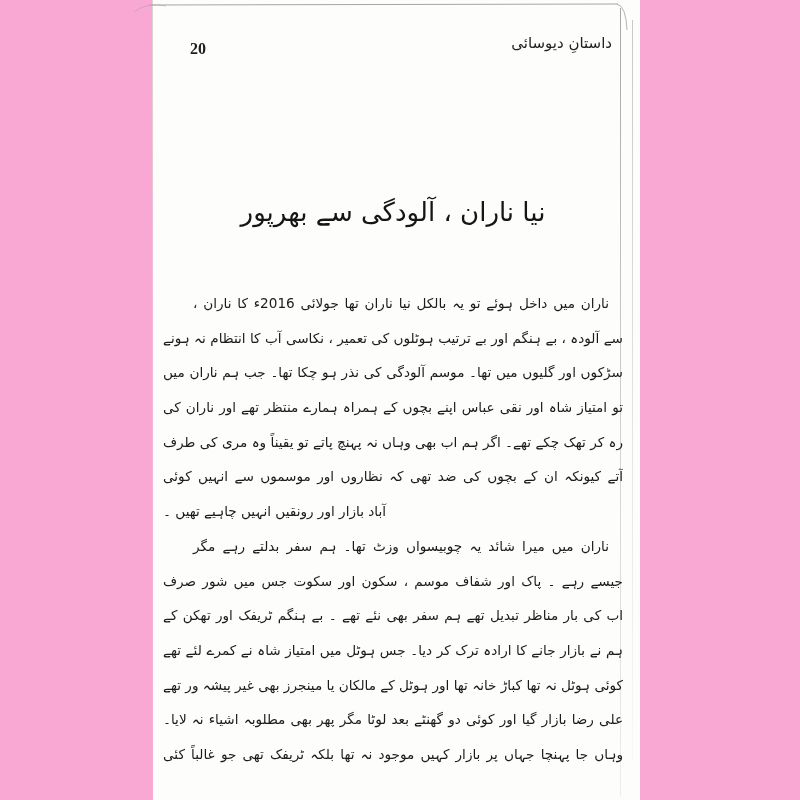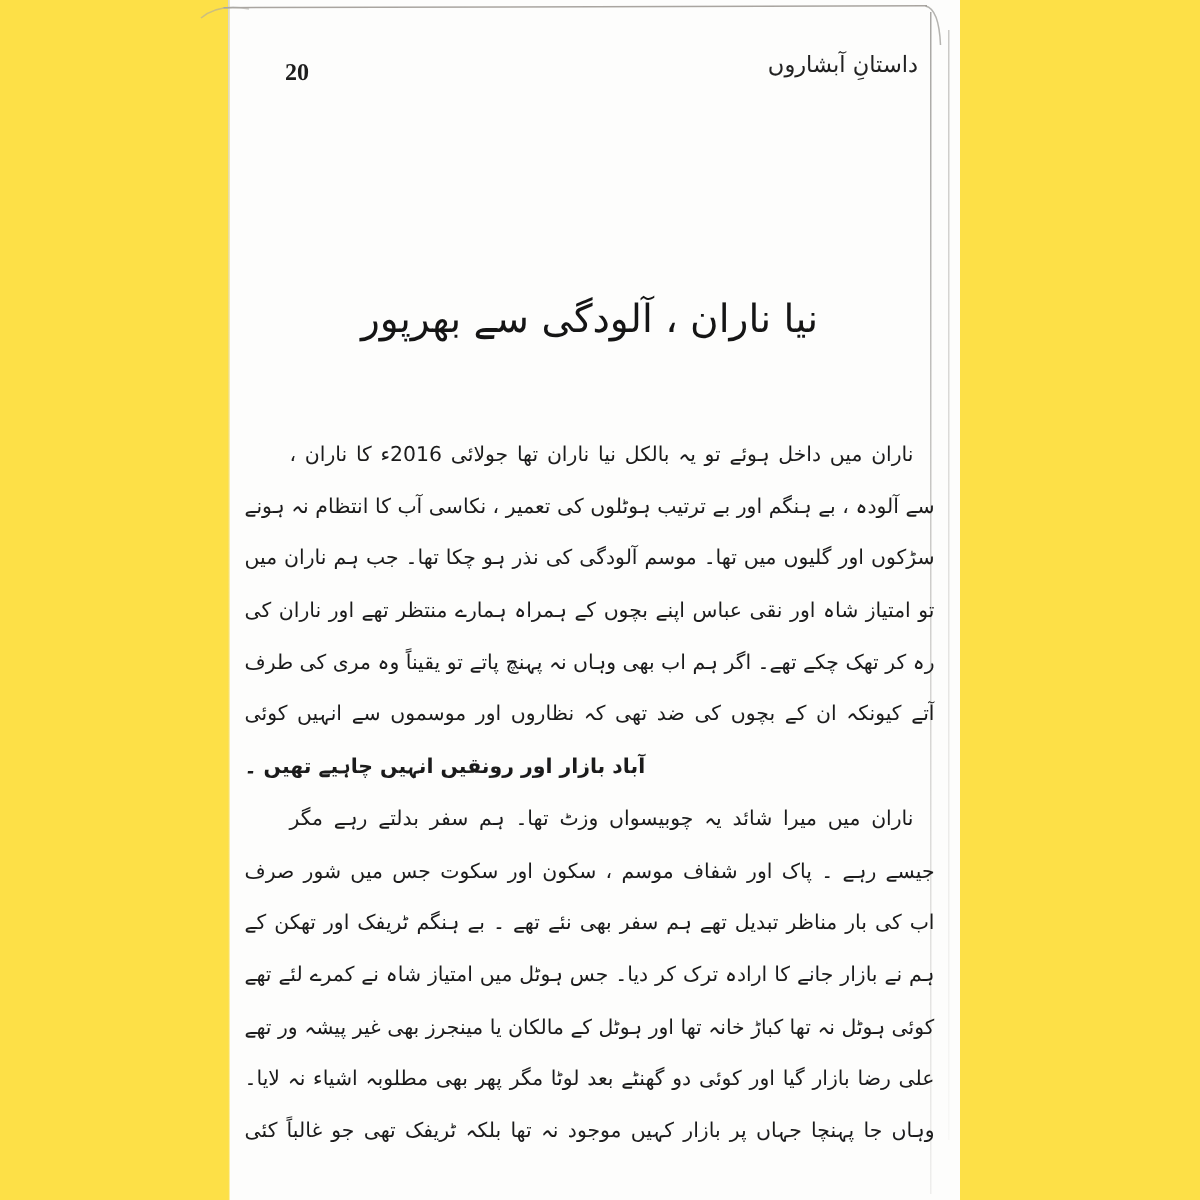--- a/index.html
+++ b/index.html
@@ -8,21 +8,21 @@
     width: 800px;
     height: 800px;
     background: #ffffff;
     font-family: "DejaVu Sans", sans-serif;
     overflow: hidden;
   }
   .canvas {
     position: relative;
     width: 800px;
     height: 800px;
-    background: #fde047;
+    background: #f9a8d4;
   }
   
   .page {
     position: absolute;
     left: 153px;
     top: 0;
     width: 487px;
     height: 800px;
     background: #fdfdfc;
   }
@@ -124,21 +124,20 @@
     text-align-last: justify;
     white-space: normal;
   }
   .ln.first {
     padding-right: 14px;
     padding-left: 30px;
   }
   .ln.endleft {
     text-align: left;
     text-align-last: left;
-    font-weight: bold;
   }
 </style>
 </head>
 <body>
 
 <div class="canvas">
 
   <div class="page"></div>
 
   <div class="page-left-edge"></div>
@@ -150,21 +149,21 @@
 
   <svg class="curl-mark" viewBox="0 0 36 20">
     <path d="M 2 12 Q 14 2 34 6" fill="none" stroke="rgba(170,168,164,0.6)" stroke-width="1"></path>
   </svg>
 
   <div class="page-right-edge-1"></div>
   <div class="page-right-edge-2"></div>
 
   <div class="page-number">20</div>
 
-  <div class="running-header" lang="ur" dir="rtl">داستانِ آبشاروں</div>
+  <div class="running-header" lang="ur" dir="rtl">داستانِ دیوسائی</div>
 
   <div class="chapter-heading" lang="ur" dir="rtl">نیا ناران ، آلودگی سے بھرپور</div>
 
   <div class="body-text" lang="ur" dir="rtl">
     <div class="ln first">ناران میں داخل ہوئے تو یہ بالکل نیا ناران تھا جولائی 2016ء کا ناران ، دھوئیں</div>
     <div class="ln">سے آلودہ ، بے ہنگم اور بے ترتیب ہوٹلوں کی تعمیر ، نکاسی آب کا انتظام نہ ہونے سے پانی</div>
     <div class="ln">سڑکوں اور گلیوں میں تھا۔ موسم آلودگی کی نذر ہو چکا تھا۔ جب ہم ناران میں داخل ہوئے</div>
     <div class="ln">تو امتیاز شاہ اور نقی عباس اپنے بچوں کے ہمراہ ہمارے منتظر تھے اور ناران کی آلودگی میں رہ</div>
     <div class="ln">رہ کر تھک چکے تھے۔ اگر ہم اب بھی وہاں نہ پہنچ پاتے تو یقیناً وہ مری کی طرف واپس لوٹ</div>
     <div class="ln">آتے کیونکہ ان کے بچوں کی ضد تھی کہ نظاروں اور موسموں سے انہیں کوئی غرض نہ تھی بلکہ</div>

